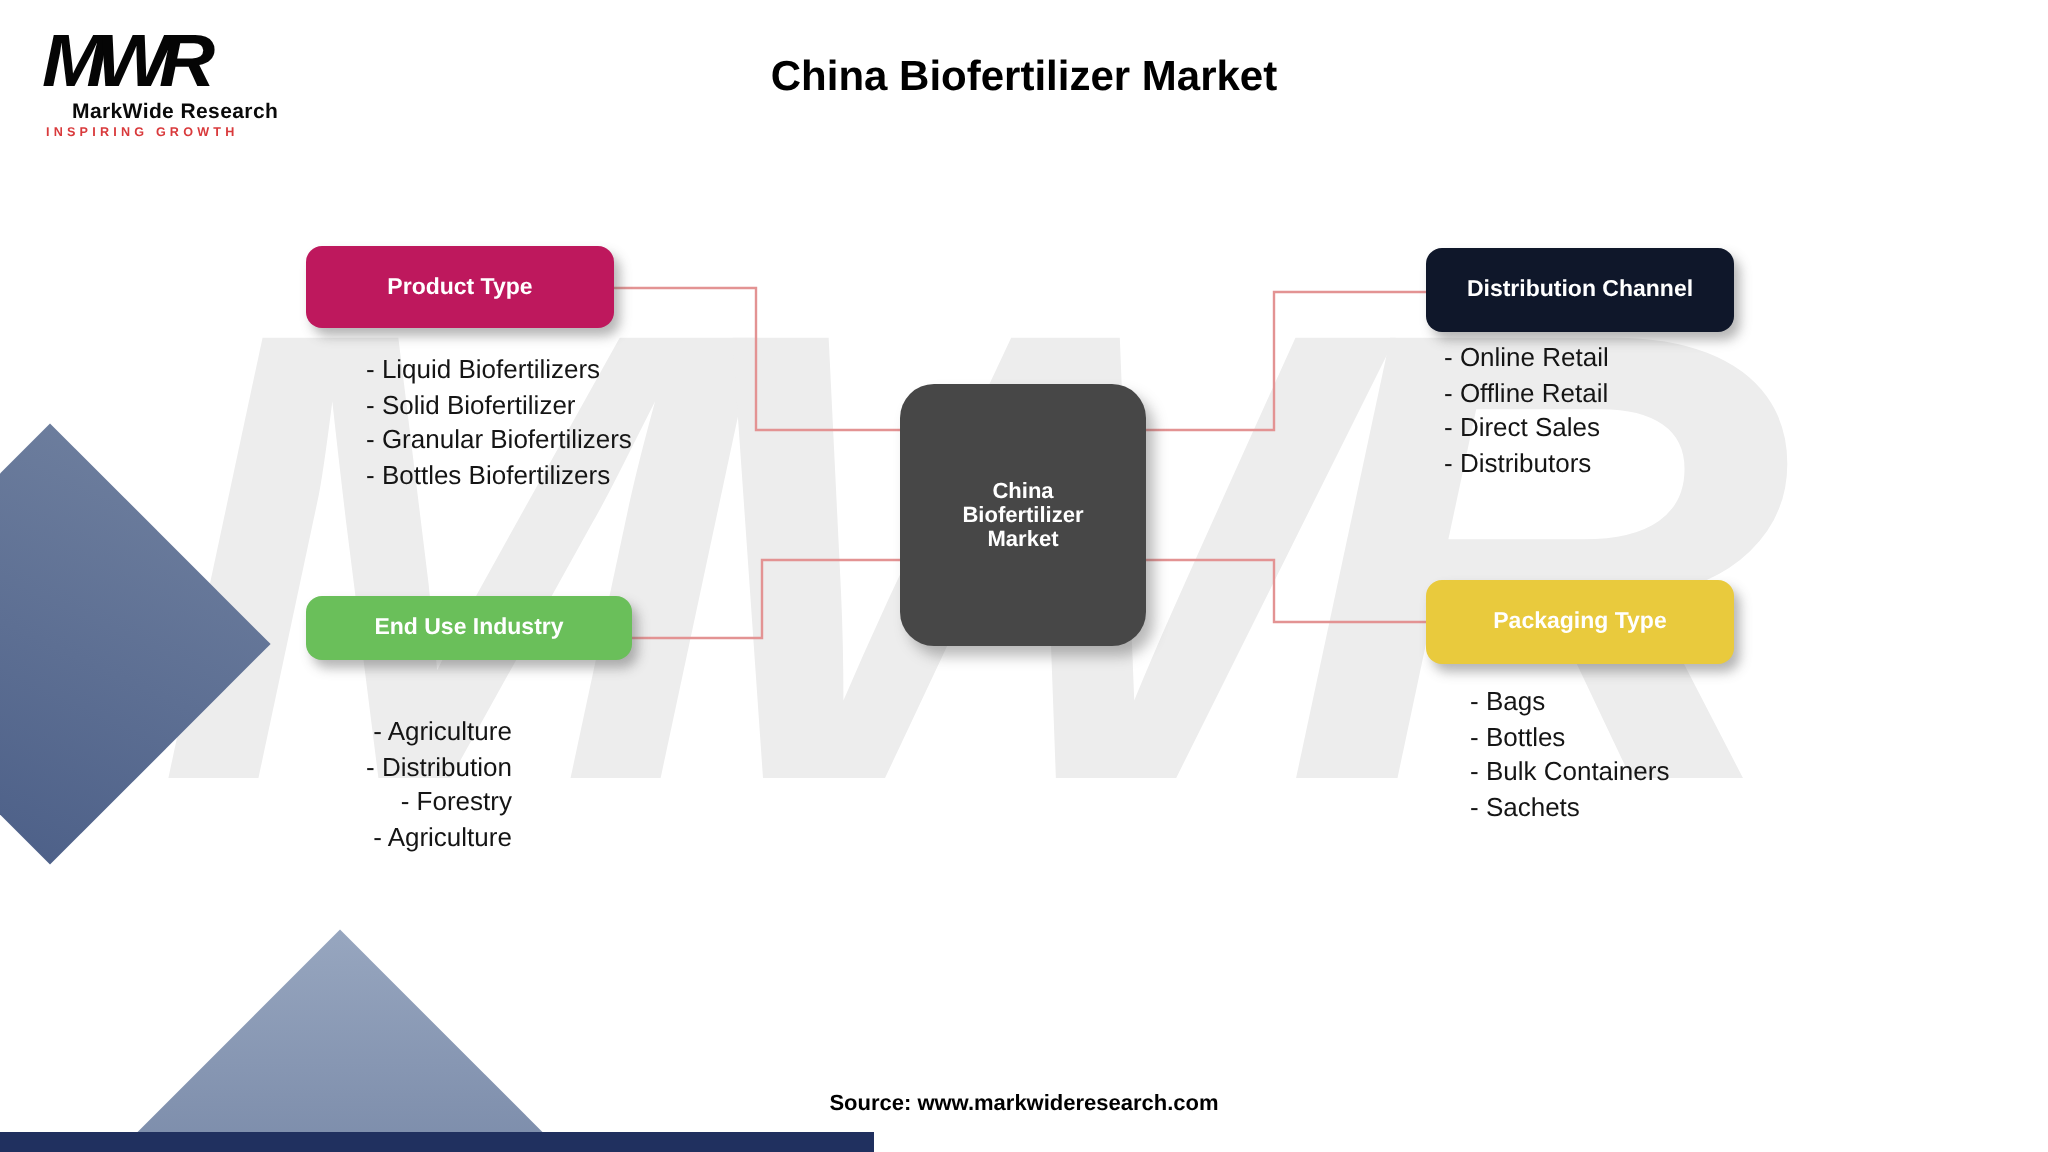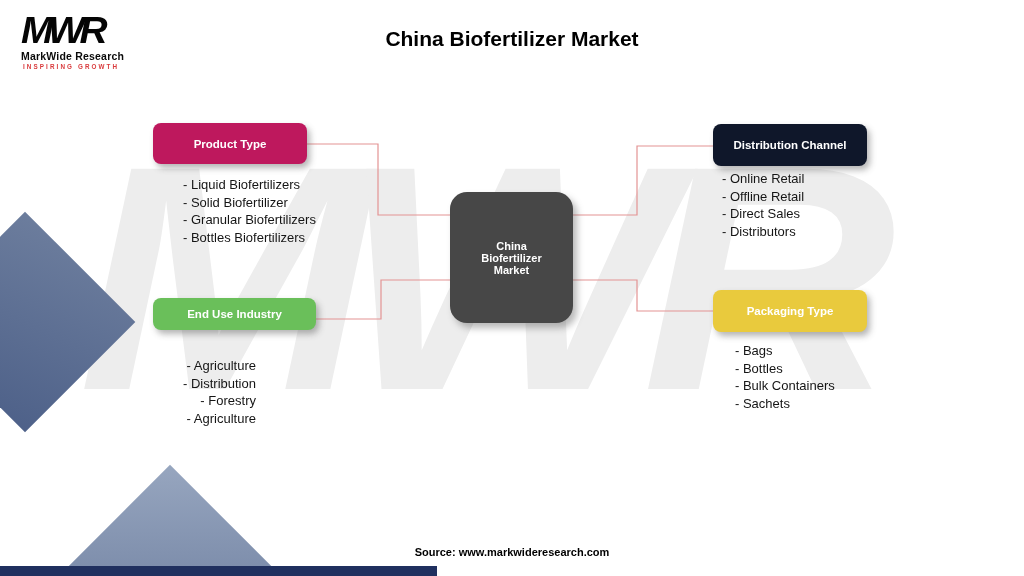--- a/index.html
+++ b/index.html
@@ -31,21 +31,21 @@
     background:#20305f;
   }
   
   .connectors{position:absolute;left:0;top:0;z-index:1;}
   
   .logo{position:absolute;left:21px;top:12px;z-index:2;}
   .logo-mark{
     font-size:37px;font-weight:bold;font-style:italic;letter-spacing:-5px;
     line-height:38px;color:#050505;transform:scaleX(1.05);transform-origin:left;
   }
-  .logo-name{font-size:10.5px;font-weight:bold;color:#0a0a0a;letter-spacing:0.2px;}
+  .logo-name{font-size:10.5px;font-weight:bold;color:#0a0a0a;letter-spacing:0.2px;margin-left:15px;}
   .logo-tagline{
     font-size:6.3px;font-weight:bold;color:#d93a3c;letter-spacing:2.1px;
     text-transform:uppercase;margin-top:1px;margin-left:2px;
   }
   
   .title{
     position:absolute;left:0;right:0;top:27px;text-align:center;z-index:2;
     font-size:21px;font-weight:bold;color:#000;
   }
   

